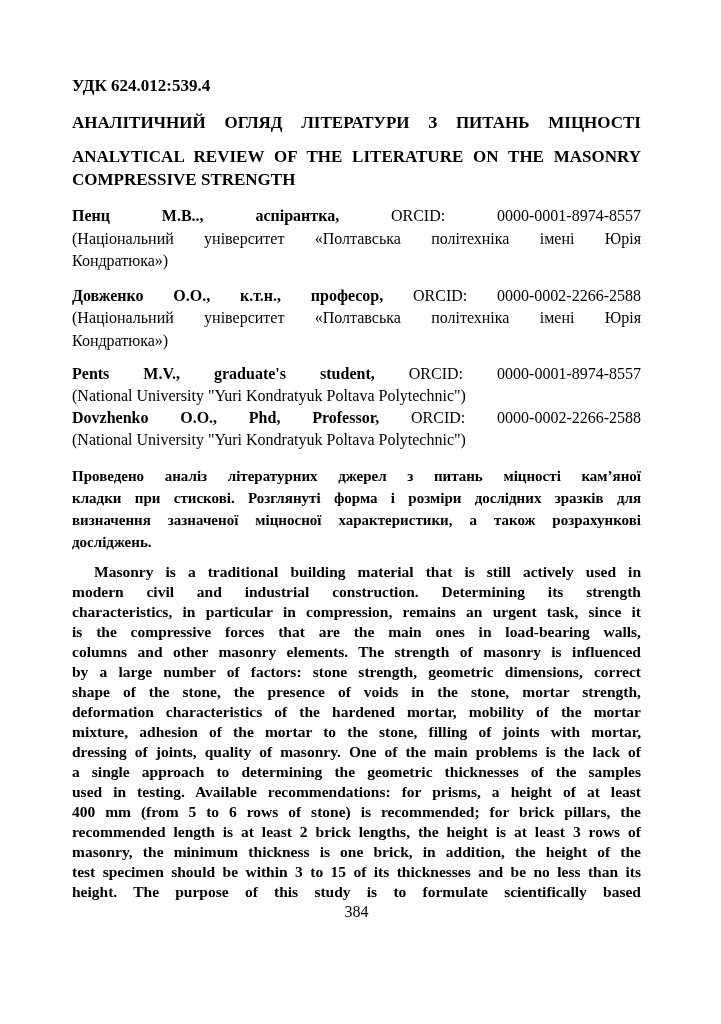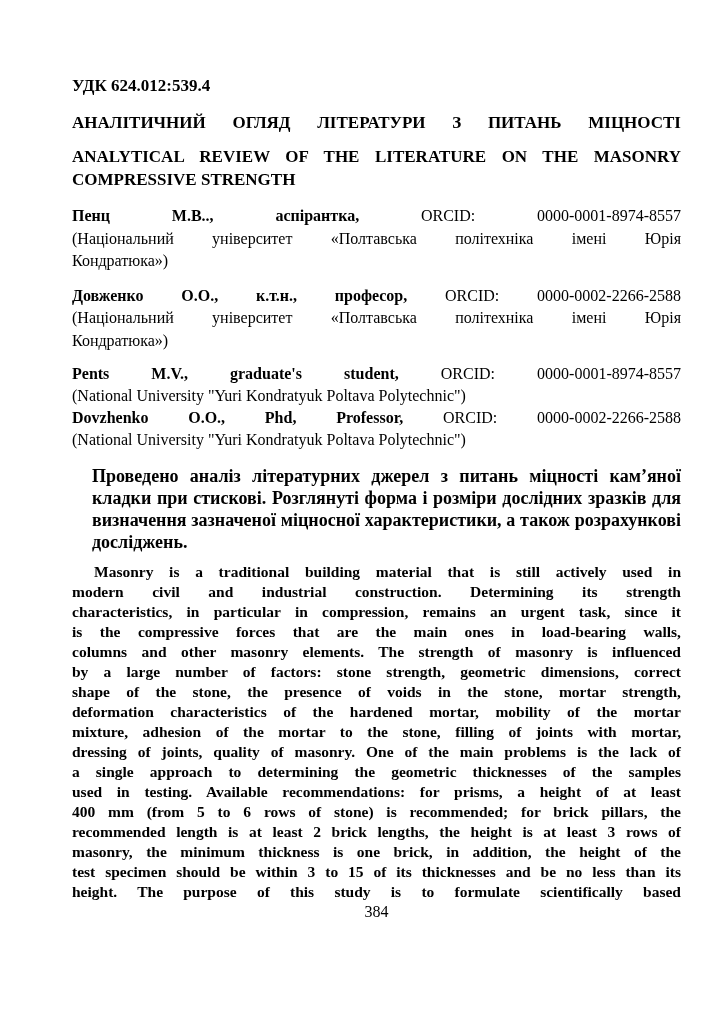--- a/index.html
+++ b/index.html
@@ -6,41 +6,41 @@
   body {
     width: 721px; height: 1024px;
     background: #ffffff;
     color: #000000;
     font-family: "Liberation Serif", "DejaVu Serif", serif;
     overflow: hidden;
   }
   .page {
     box-sizing: border-box;
     width: 721px; height: 1024px;
-    padding: 75px 40px 0 72px;
+    padding: 75px 80px 0 72px;
     background: #ffffff;
   }
   .b { font-weight: 700; }
   
   .j { text-align: justify; text-align-last: justify; }
   .u { text-underline-offset: 2px; }
   .nowrap { white-space: nowrap; }
 
   .udc { font-size: 17px; line-height: 22px; font-weight: 700; }
 
   .title-ua { margin-top: 14px; }
   .title-en { margin-top: 11px; }
   .title-block { font-size: 17px; line-height: 23px; font-weight: 700; }
 
   .au-block { font-size: 16px; line-height: 22.5px; }
   .au-ua-1 { margin-top: 14px; }
   .au-ua-2 { margin-top: 12px; }
   .au-en   { margin-top: 11px; line-height: 22px; }
 
-  .abstract { margin-top: 14px; font-size: 18px; line-height: 22px; font-weight: 700; margin-left: 20px; }
+  .abstract { margin-top: 14px; font-size: 15px; line-height: 22px; font-weight: 700; }
 
   .body-para { margin-top: 9px; font-size: 15.5px; line-height: 20px; font-weight: 700; }
   .indent { padding-left: 22px; }
 
   .pagenum { font-size: 16px; line-height: 20px; text-align: center; }
 </style>
 </head>
 <body>
 
 <div class="page">

